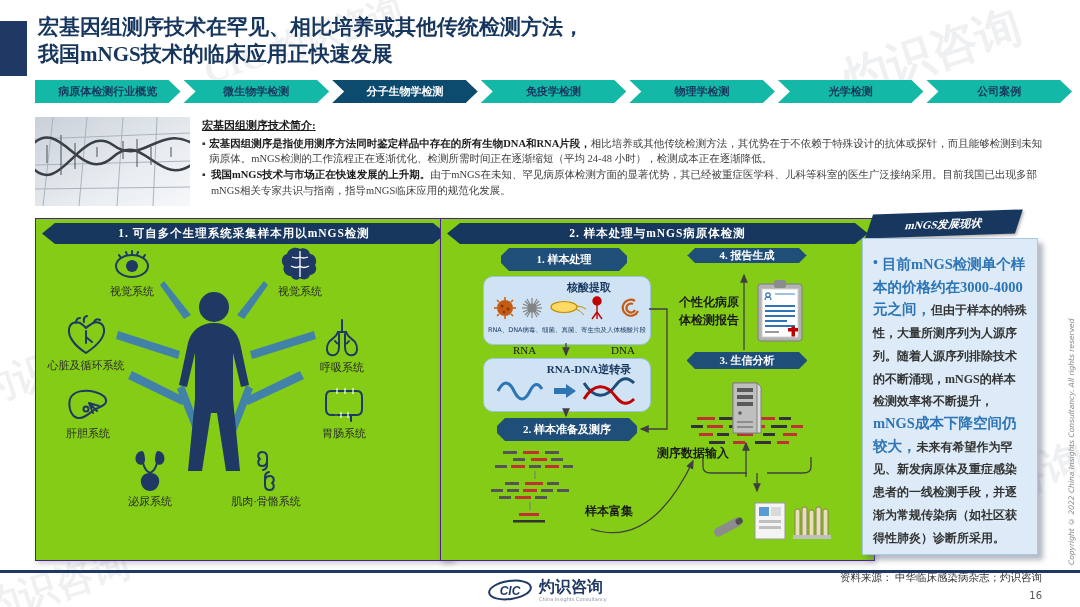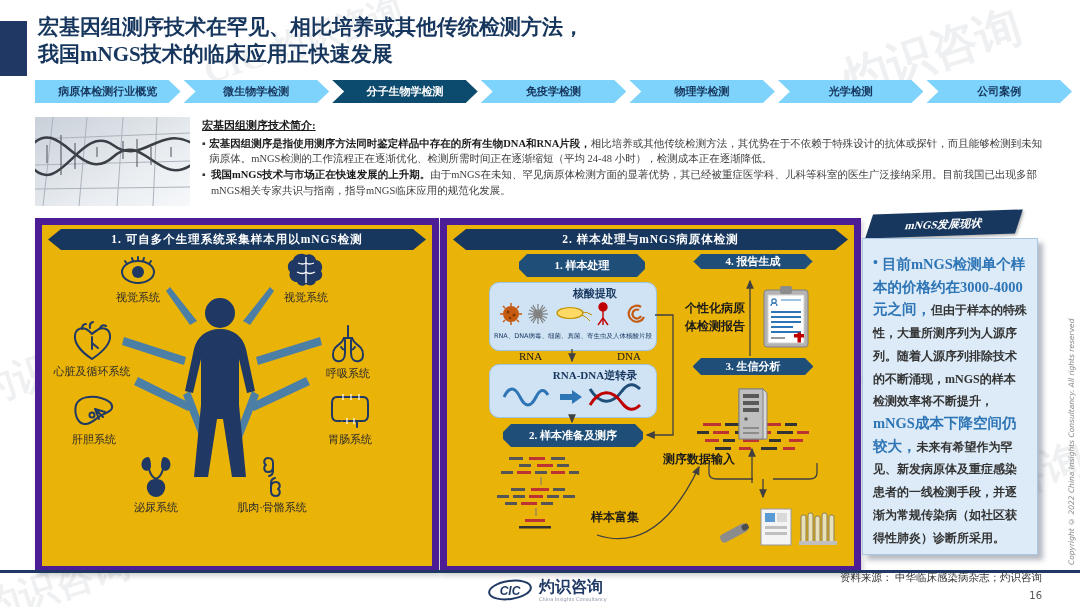--- a/index.html
+++ b/index.html
@@ -8,38 +8,38 @@
   .serif{font-family:"Liberation Serif","DejaVu Serif",serif;}
   
   .wm{position:absolute;color:rgba(150,156,170,0.15);font-weight:bold;white-space:nowrap;
       transform:rotate(-18deg);pointer-events:none;z-index:1;font-family:"Liberation Serif",serif;}
   
   .accent{position:absolute;left:0;top:21px;width:27px;height:55px;background:#1f3864;}
   .title{position:absolute;left:38px;top:14px;font-size:21px;font-weight:bold;color:#17365d;
          line-height:1.28;z-index:2;}
   
   .tabs{position:absolute;left:35px;top:80px;width:1040px;height:23px;display:flex;z-index:2;}
-  .tab{flex:1;margin-right:3px;background:#7dd3fc;color:#17365d;font-size:11px;font-weight:bold;
+  .tab{flex:1;margin-right:3px;background:#14b8a6;color:#17365d;font-size:11px;font-weight:bold;
        display:flex;align-items:center;justify-content:center;
        font-family:"Liberation Serif",serif;
        clip-path:polygon(0 0,calc(100% - 12px) 0,100% 50%,calc(100% - 12px) 100%,0 100%,12px 50%);}
   .tab.first{clip-path:polygon(0 0,calc(100% - 12px) 0,100% 50%,calc(100% - 12px) 100%,0 100%);}
   .tab.active{background:#0c4a6e;color:#ffffff;}
   
   .photo{position:absolute;left:35px;top:117px;width:155px;height:89px;z-index:2;}
   .intro{position:absolute;left:202px;top:118px;width:848px;z-index:2;font-size:10.5px;line-height:1.45;}
   .intro-h{font-weight:bold;text-decoration:underline;color:#1a1a1a;font-size:11px;margin-bottom:2px;
            font-family:"Liberation Serif",serif;}
   .bullet{display:flex;margin-top:1px;font-family:"Liberation Serif",serif;}
   .bullet .dot{width:12px;font-weight:bold;}
   .bullet b{color:#1a1a1a;}
   .bullet span.rest{color:#3d3d3d;}
   
-  .panel{position:absolute;top:218px;background:#eab308;border:7px solid #4c1d95;
-         box-shadow:2px 3px 5px rgba(0,0,0,0.18);z-index:2;}
+  .panel{position:absolute;top:218px;background:#84cc16;border:1px solid #4c1d95;
+         box-shadow:2px 3px 5px rgba(0,0,0,0.18);z-index:2;padding-left:26px;}
   .ribbon{position:absolute;left:6px;right:6px;top:4px;height:21px;background:#17375e;color:#fff;
           font-size:11.5px;font-weight:bold;display:flex;align-items:center;justify-content:center;
           font-family:"Liberation Serif",serif;letter-spacing:1px;
           clip-path:polygon(0 50%,13px 0,calc(100% - 13px) 0,100% 50%,calc(100% - 13px) 100%,13px 100%);}
   
   #panel1{left:35px;width:390px;height:341px;}
   .sys{position:absolute;width:96px;text-align:center;}
   .sys svg{display:block;margin:0 auto;}
   .sys .lbl{font-size:11px;color:#2b2b2b;font-family:"Liberation Serif",serif;margin-top:1px;}
   
@@ -258,21 +258,21 @@
         <path class="nv" d="M16,3 c-4,0 -5,5 -2,7 c-3,2 -2,7 2,7 c3,0 5,-2 5,-5 l0,-4 c0,-3 -2,-5 -5,-5 z M21,8 l0,8 q0,4 -4,5"></path>
         <path class="nv" d="M24,41 c4,0 5,-5 2,-7 c3,-2 2,-7 -2,-7 c-3,0 -5,2 -5,5 l0,4 c0,3 2,5 5,5 z M19,36 l0,-8 q0,-4 4,-5"></path>
       </svg>
       <div class="lbl">肌肉·骨骼系统</div>
     </div>
   </div>
 
   <div id="panel2" class="panel">
     <div class="ribbon">2. 样本处理与mNGS病原体检测</div>
 
-    <div class="pill" style="left:72px;top:29px;width:126px;height:23px;">1. 样本处理</div>
+    <div class="pill" style="left:60px;top:29px;width:126px;height:23px;">1. 样本处理</div>
     <div class="pill" style="left:246px;top:29px;width:120px;height:15px;">4. 报告生成</div>
 
     <div class="bluebox" style="left:42px;top:57px;width:166px;height:67px;">
       <div class="bt">核酸提取</div>
       <svg width="150" height="26" viewBox="0 0 150 26">
         <g>
             <circle cx="13" cy="13" r="8" fill="#c55a11"></circle>
             <circle cx="10" cy="11" r="1.5" fill="#7b3a00"></circle>
             <circle cx="16" cy="14" r="1.5" fill="#7b3a00"></circle>
             <circle cx="12" cy="17" r="1.2" fill="#7b3a00"></circle>

